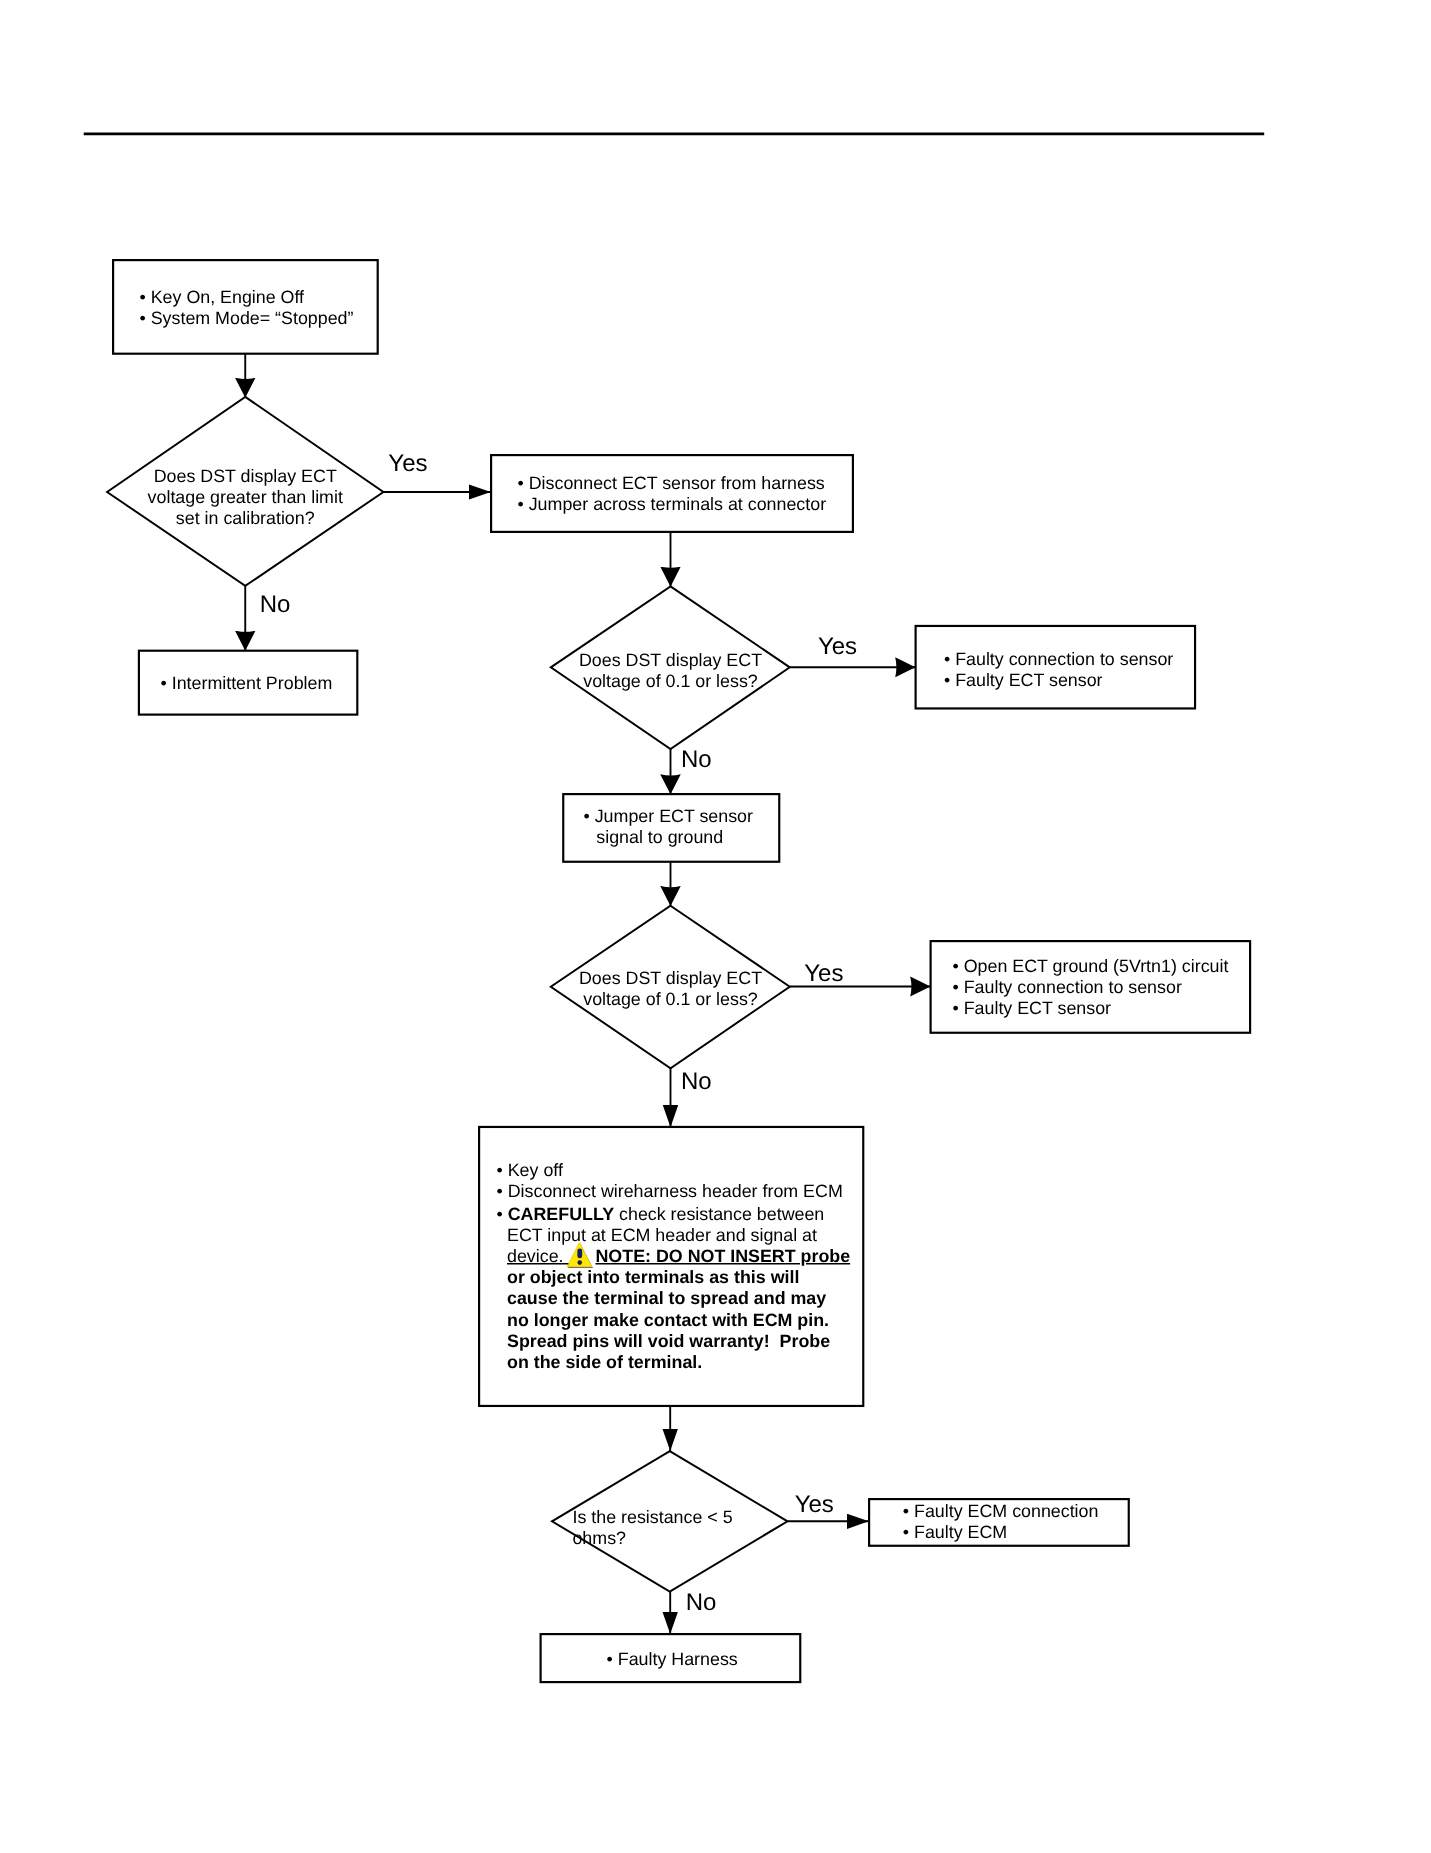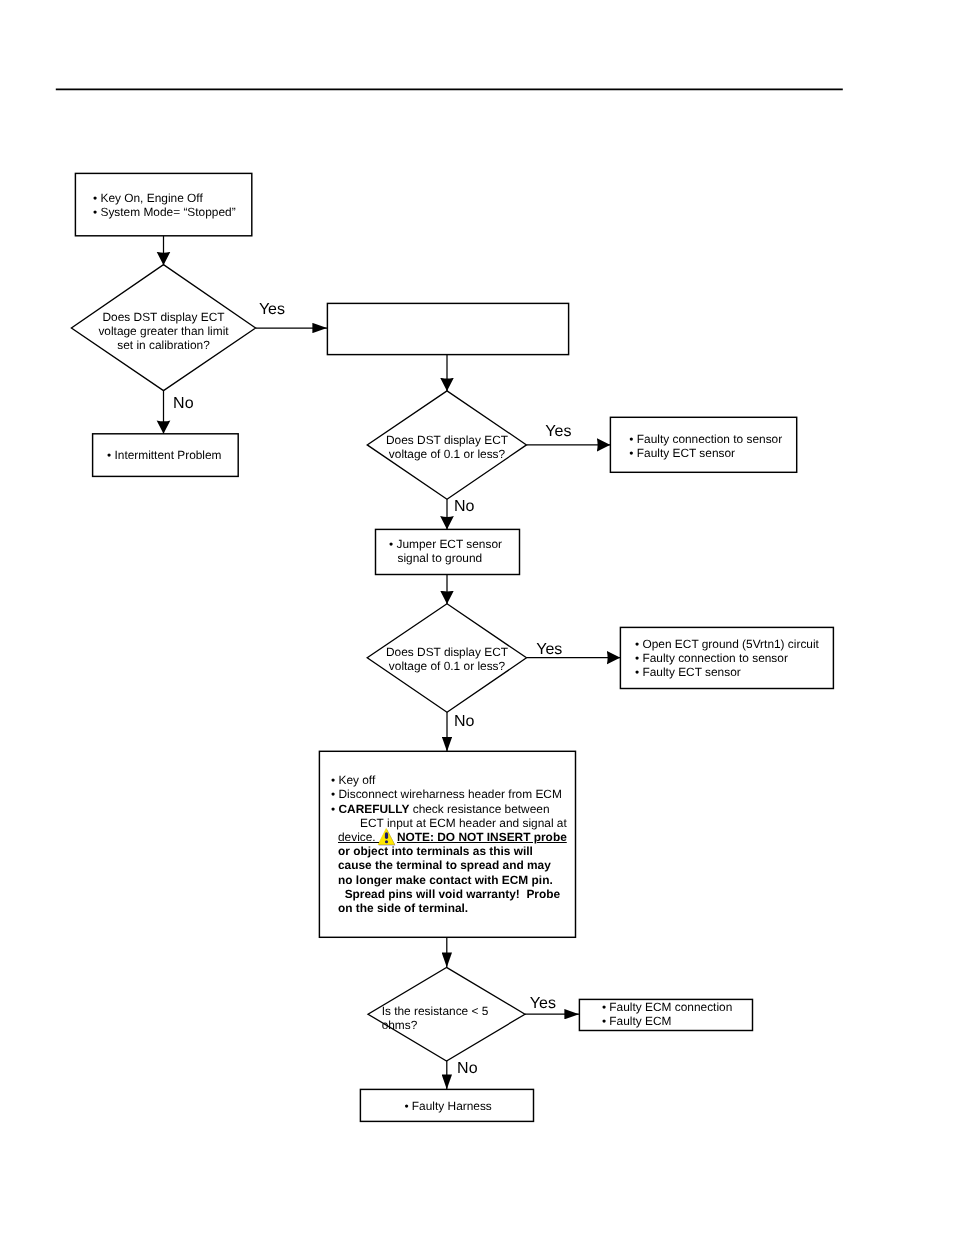--- a/index.html
+++ b/index.html
@@ -85,20 +85,24 @@
 <div class="lbl" style="left:163.5px;top:310px;transform:translateX(-50%);text-align:center;">
   <div>Does DST display ECT</div>
   <div>voltage greater than limit</div>
   <div>set in calibration?</div>
 </div>
 
 <div class="lbl" style="left:107px;top:448px;">
   <div>• Intermittent Problem</div>
 </div>
 
+<div class="lbl" style="left:345px;top:314.5px;">
+  <div>• Disconnect ECT sensor from harness</div>
+  <div>• Jumper across terminals at connector</div>
+</div>
 
 <div class="lbl" style="left:447px;top:432.8px;transform:translateX(-50%);text-align:center;">
   <div>Does DST display ECT</div>
   <div>voltage of 0.1 or less?</div>
 </div>
 
 <div class="lbl" style="left:629.3px;top:432px;">
   <div>• Faulty connection to sensor</div>
   <div>• Faulty ECT sensor</div>
 </div>
@@ -116,26 +120,26 @@
 <div class="lbl" style="left:635px;top:637.1px;">
   <div>• Open ECT ground (5Vrtn1) circuit</div>
   <div>• Faulty connection to sensor</div>
   <div>• Faulty ECT sensor</div>
 </div>
 
 <div class="lbl" style="left:331px;top:773.3px;">
   <div>• Key off</div>
   <div>• Disconnect wireharness header from ECM</div>
   <div><span>• </span><span class="b">CAREFULLY</span><span> check resistance between</span></div>
-  <div style="padding-left:7px;text-align:right;">ECT input at ECM header and signal at</div>
+  <div style="padding-left:7px;">ECT input at ECM header and signal at</div>
   <div style="padding-left:7px;text-decoration:underline;"><span>device. </span><span style="display:inline-block;width:18px;"></span><span class="b">NOTE: DO NOT INSERT probe</span></div>
   <div class="b" style="padding-left:7px;">or object into terminals as this will</div>
   <div class="b" style="padding-left:7px;">cause the terminal to spread and may</div>
   <div class="b" style="padding-left:7px;">no longer make contact with ECM pin.</div>
-  <div class="b" style="padding-left:7px;text-align:center;">Spread pins will void warranty!  Probe</div>
+  <div class="b" style="padding-left:7px;">Spread pins will void warranty!  Probe</div>
   <div class="b" style="padding-left:7px;">on the side of terminal.</div>
 </div>
 
 <div class="lbl" style="left:435px;top:1003.5px;transform:translateX(-50%);text-align:left;">
   <div>Is the resistance &lt; 5</div>
   <div>ohms?</div>
 </div>
 
 <div class="lbl" style="left:601.9px;top:1000.3px;">
   <div>• Faulty ECM connection</div>

